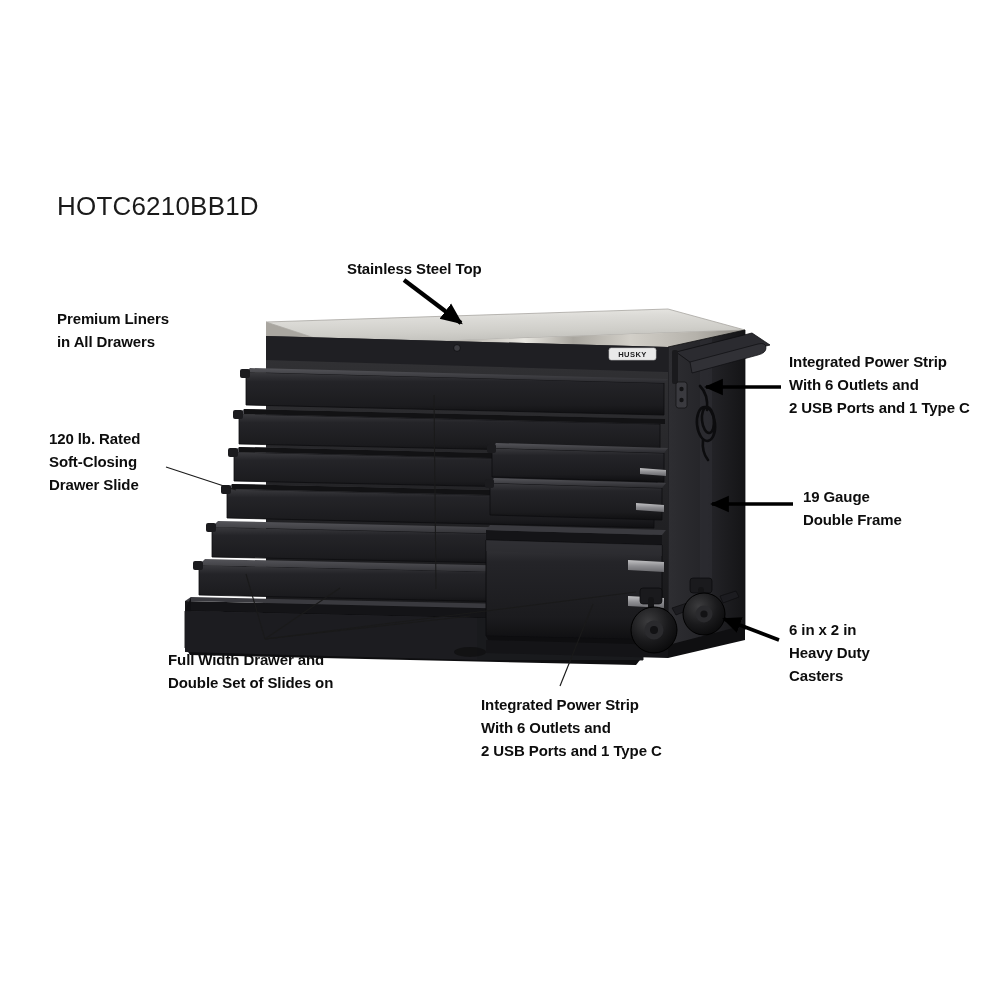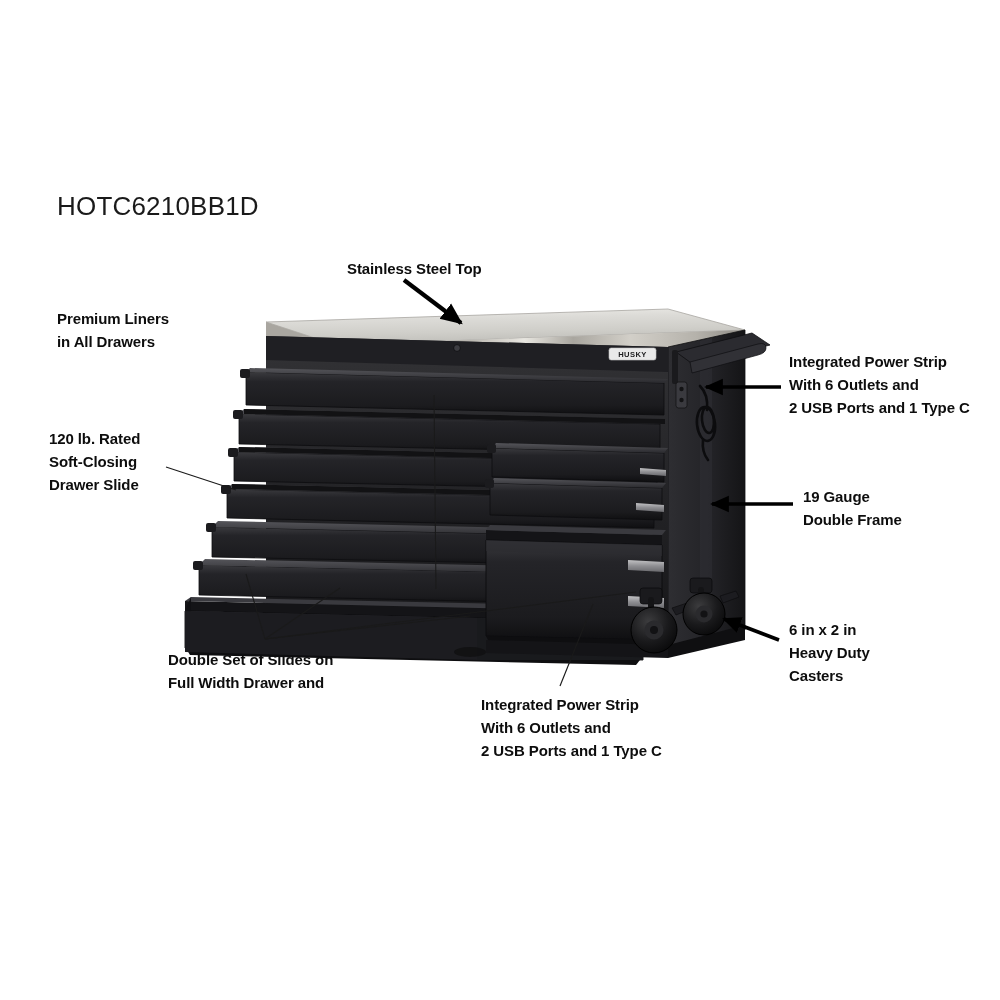--- a/index.html
+++ b/index.html
@@ -332,22 +332,22 @@
     <div>Double Frame</div>
   </div>
 
   <div class="callout" style="left:789px; top:619px;">
     <div>6 in x 2 in</div>
     <div>Heavy Duty</div>
     <div>Casters</div>
   </div>
 
   <div class="callout" style="left:168px; top:649px;">
+    <div>Full Width Drawer and</div>
     <div>Double Set of Slides on</div>
-    <div>Full Width Drawer and</div>
   </div>
 
   <div class="callout" style="left:481px; top:694px;">
     <div>Integrated Power Strip</div>
     <div>With 6 Outlets and</div>
     <div>2 USB Ports and 1 Type C</div>
   </div>
 
 </div>
 

